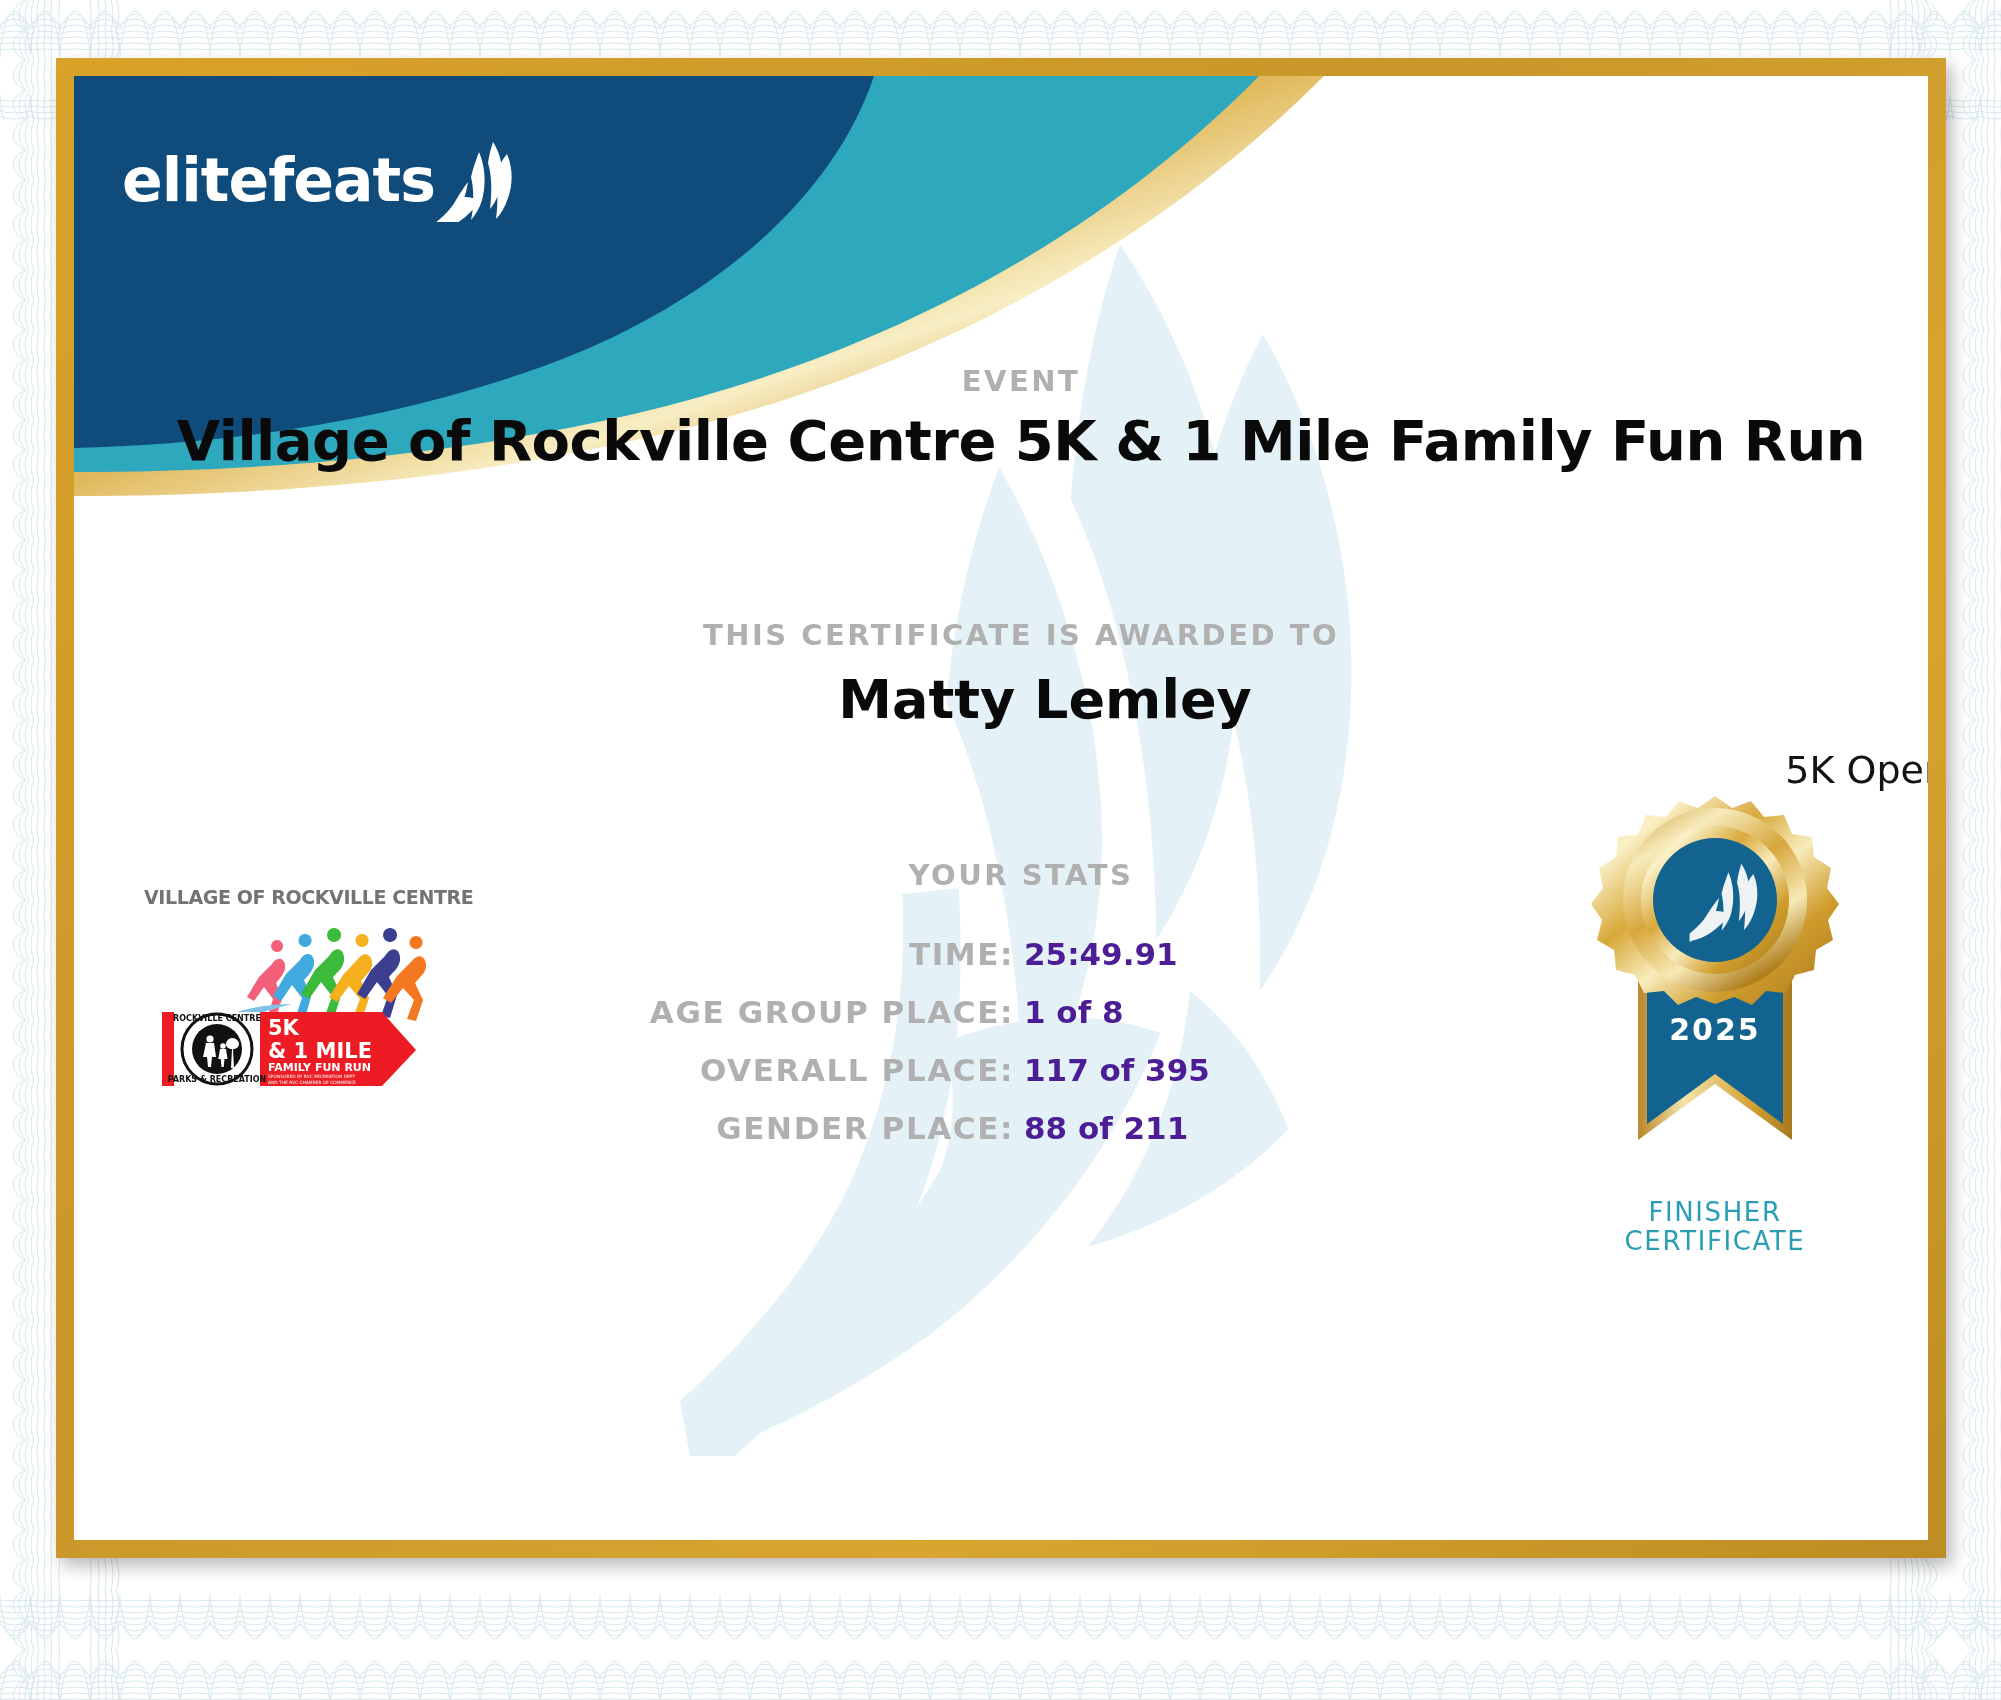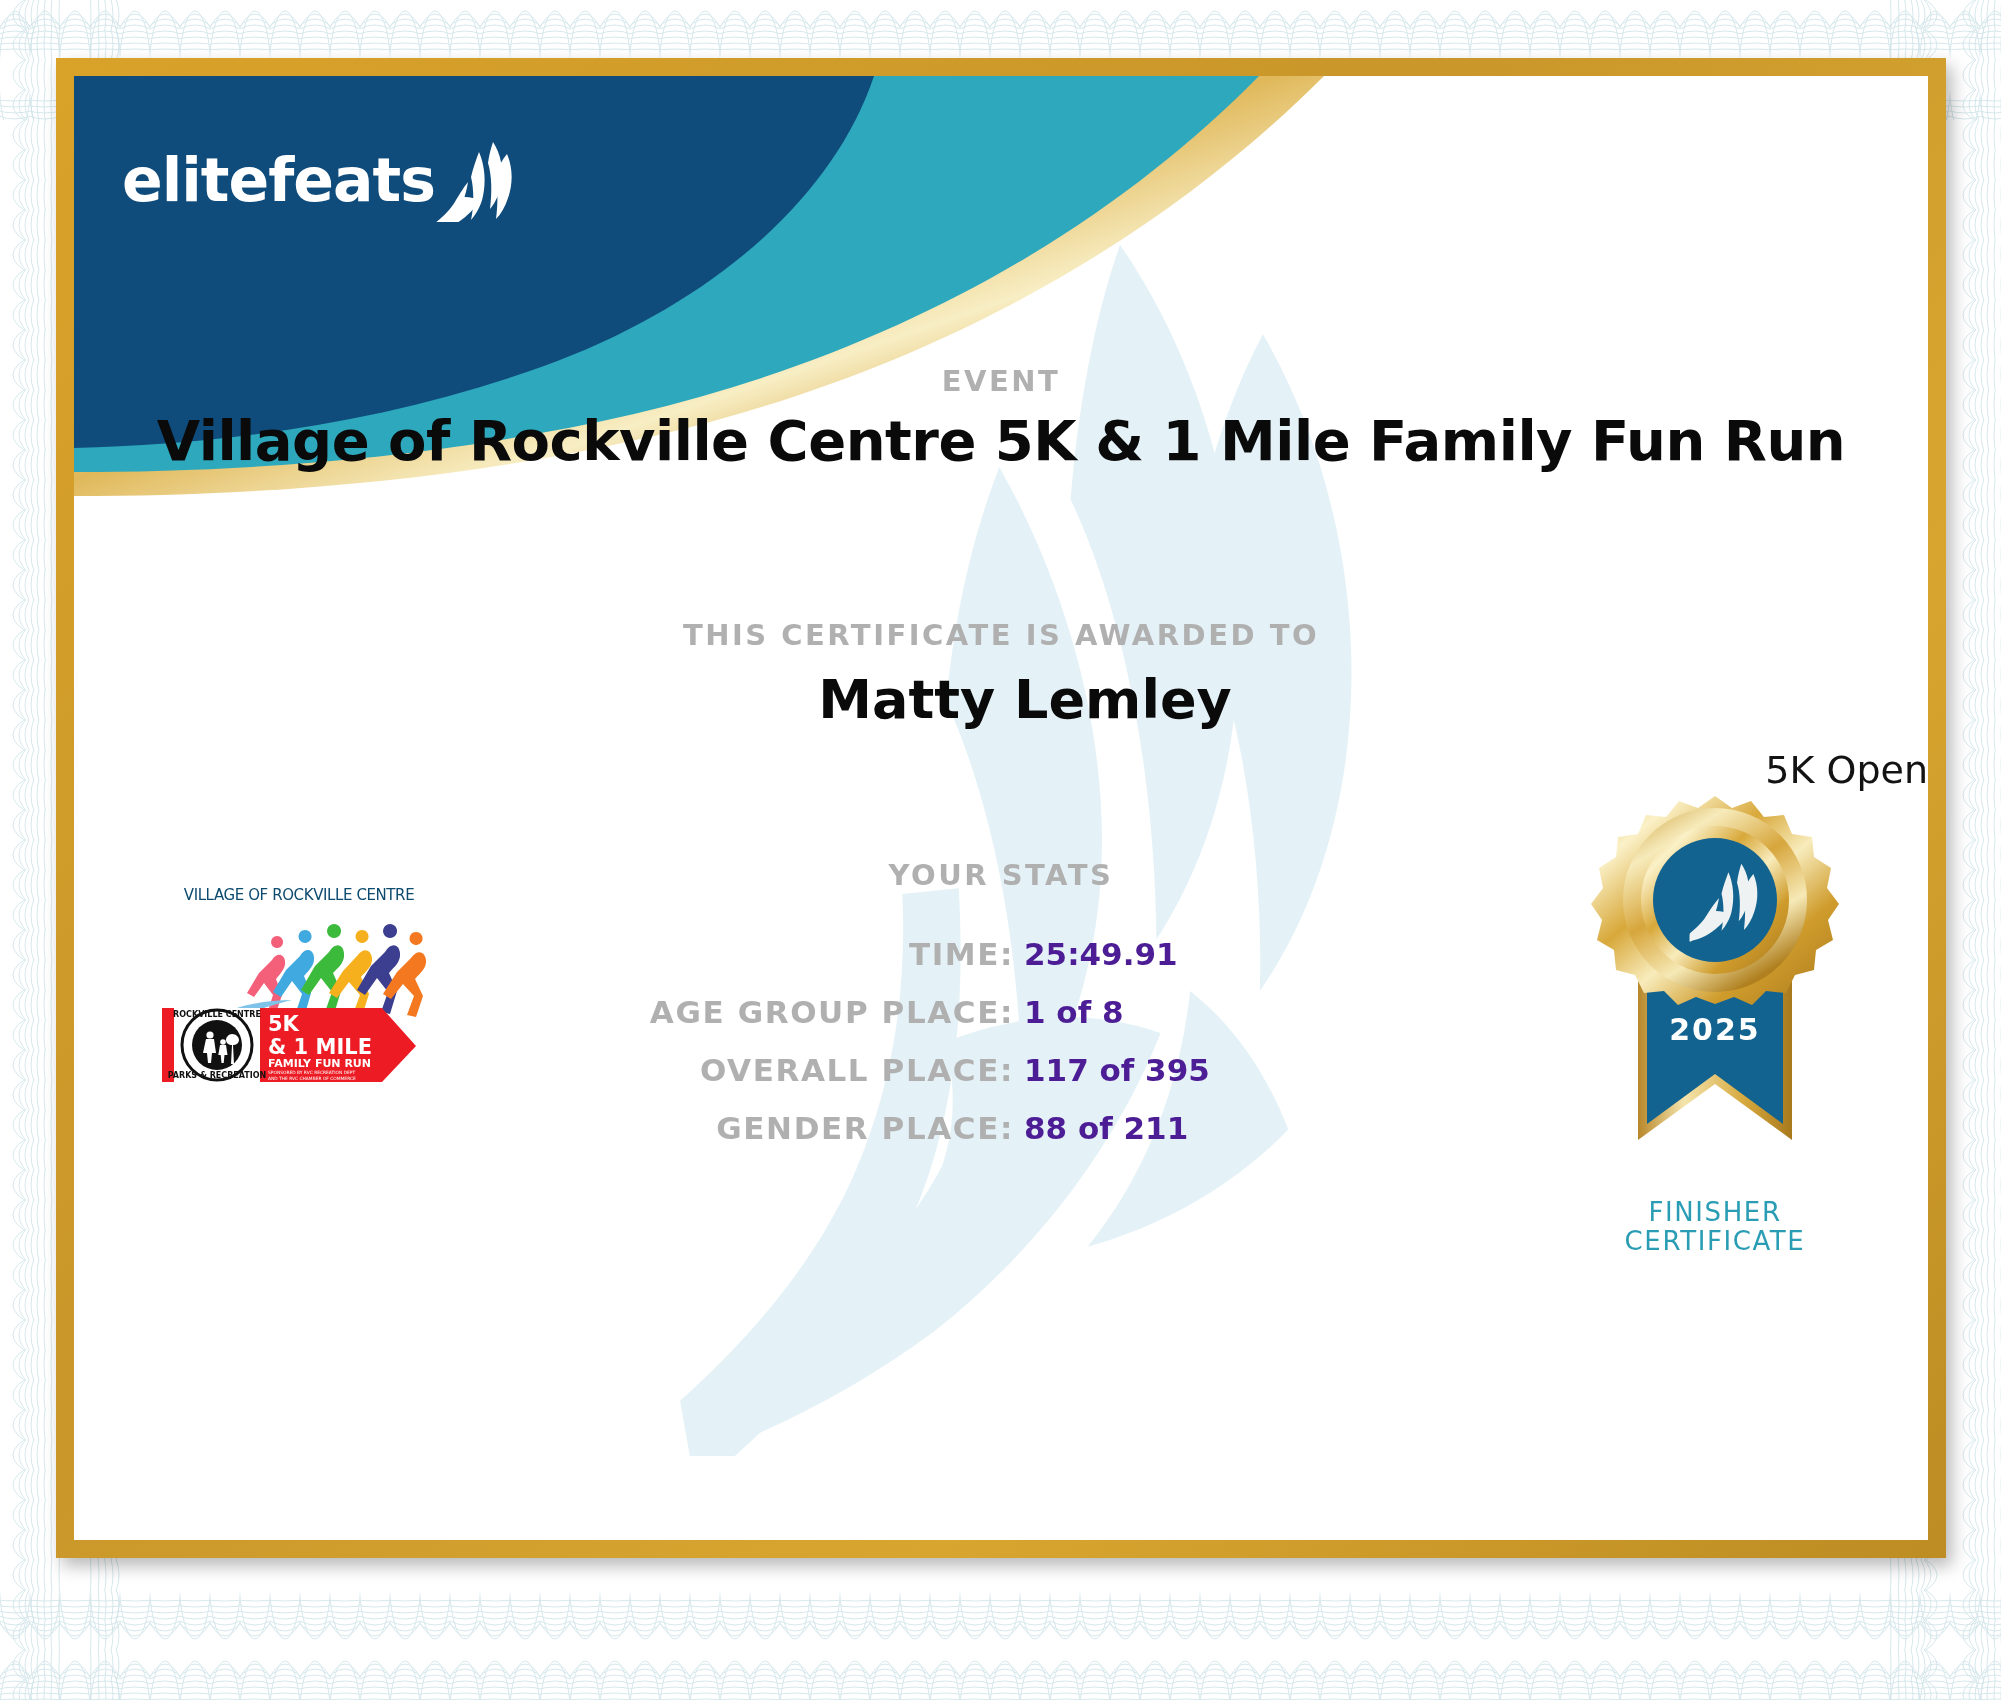--- a/index.html
+++ b/index.html
@@ -84,20 +84,21 @@
     font-weight: 700;
     letter-spacing: -1px;
     font-family: "DejaVu Sans", sans-serif;
   }
 
   
   #content {
     position: absolute;
     inset: 0;
     z-index: 10;
+    padding-left: 20px;
   }
 
   .meta-label {
     color: #b0b0b0;
     font-weight: 700;
     letter-spacing: 2.5px;
     font-family: "DejaVu Sans", sans-serif;
   }
 
   #event-label {
@@ -189,23 +190,23 @@
   
   #race-logo {
     position: absolute;
     left: 70px;
     top: 810px;
     width: 310px;
     height: 200px;
   }
   #race-logo-title {
     font-family: "DejaVu Sans", sans-serif;
-    font-size: 15px;
-    font-weight: 400;
-    color: #0c4a6e;
+    font-size: 19px;
+    font-weight: 700;
+    color: #737373;
     letter-spacing: -0.4px;
     text-align: center;
     white-space: nowrap;
   }
 
   
   #medal {
     position: absolute;
     right: 88px;
     top: 712px;

